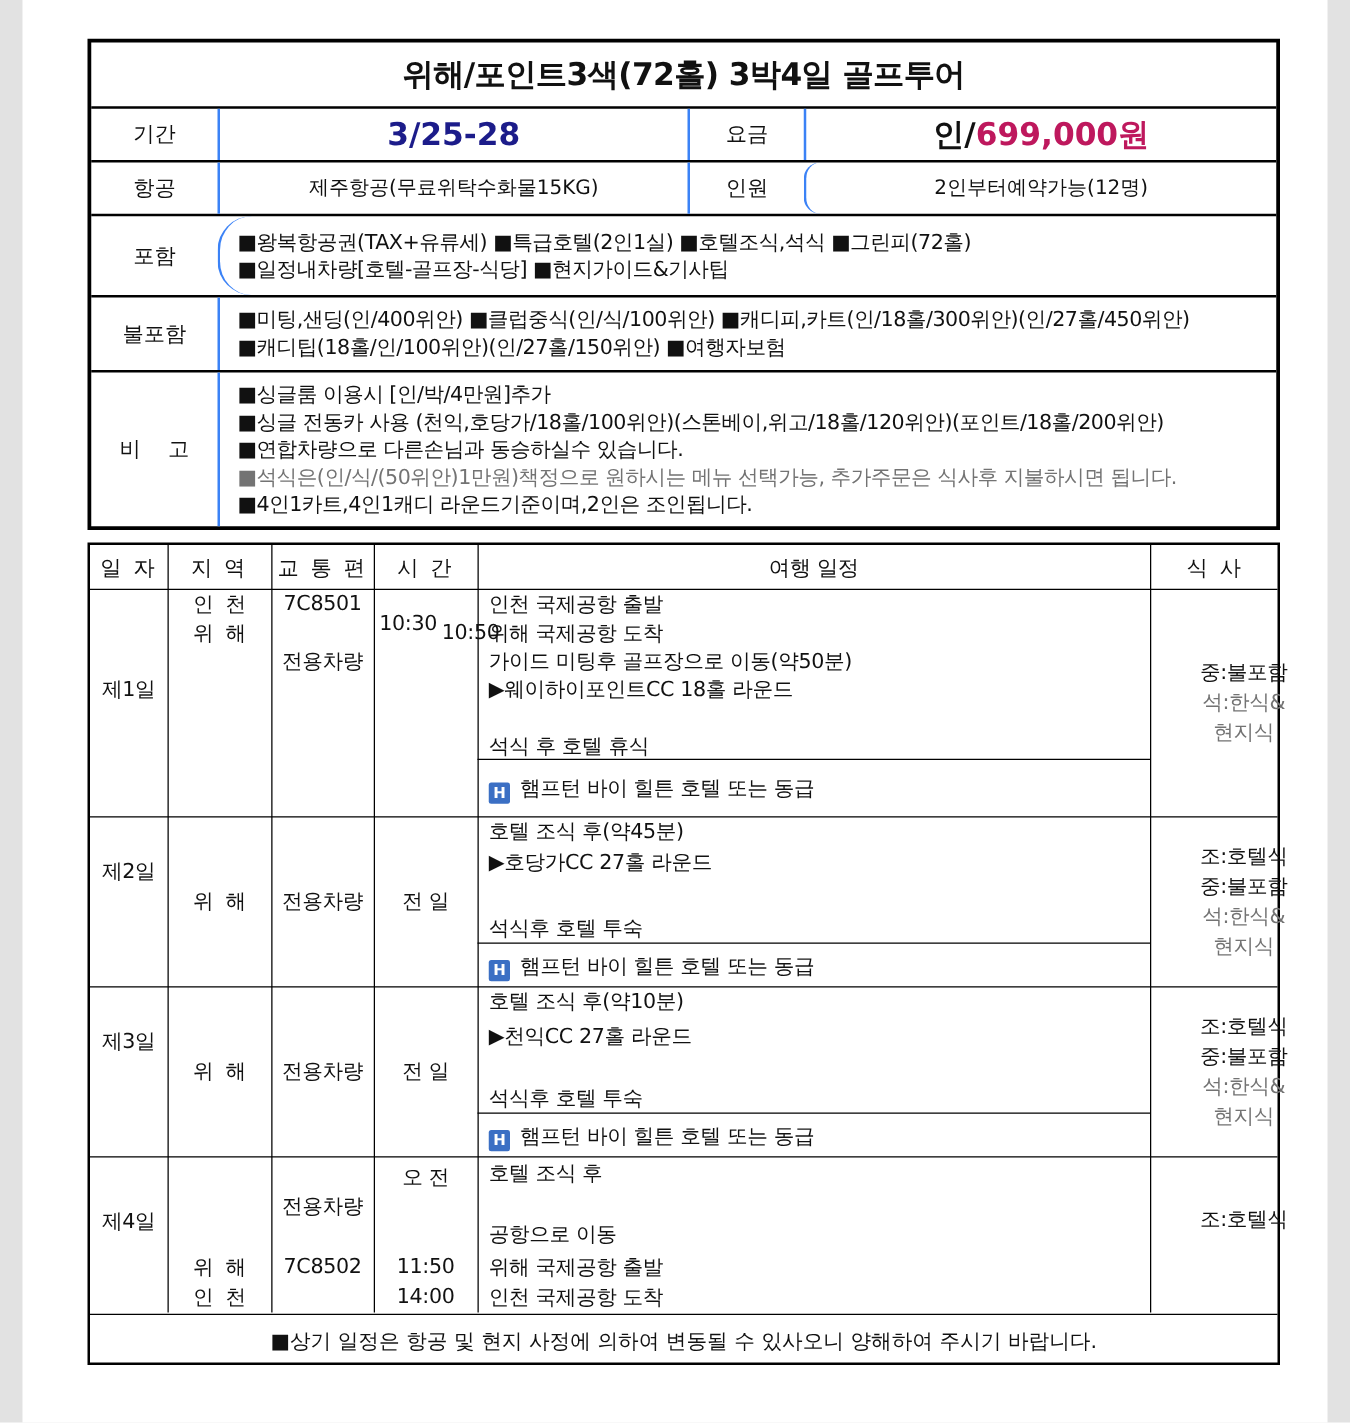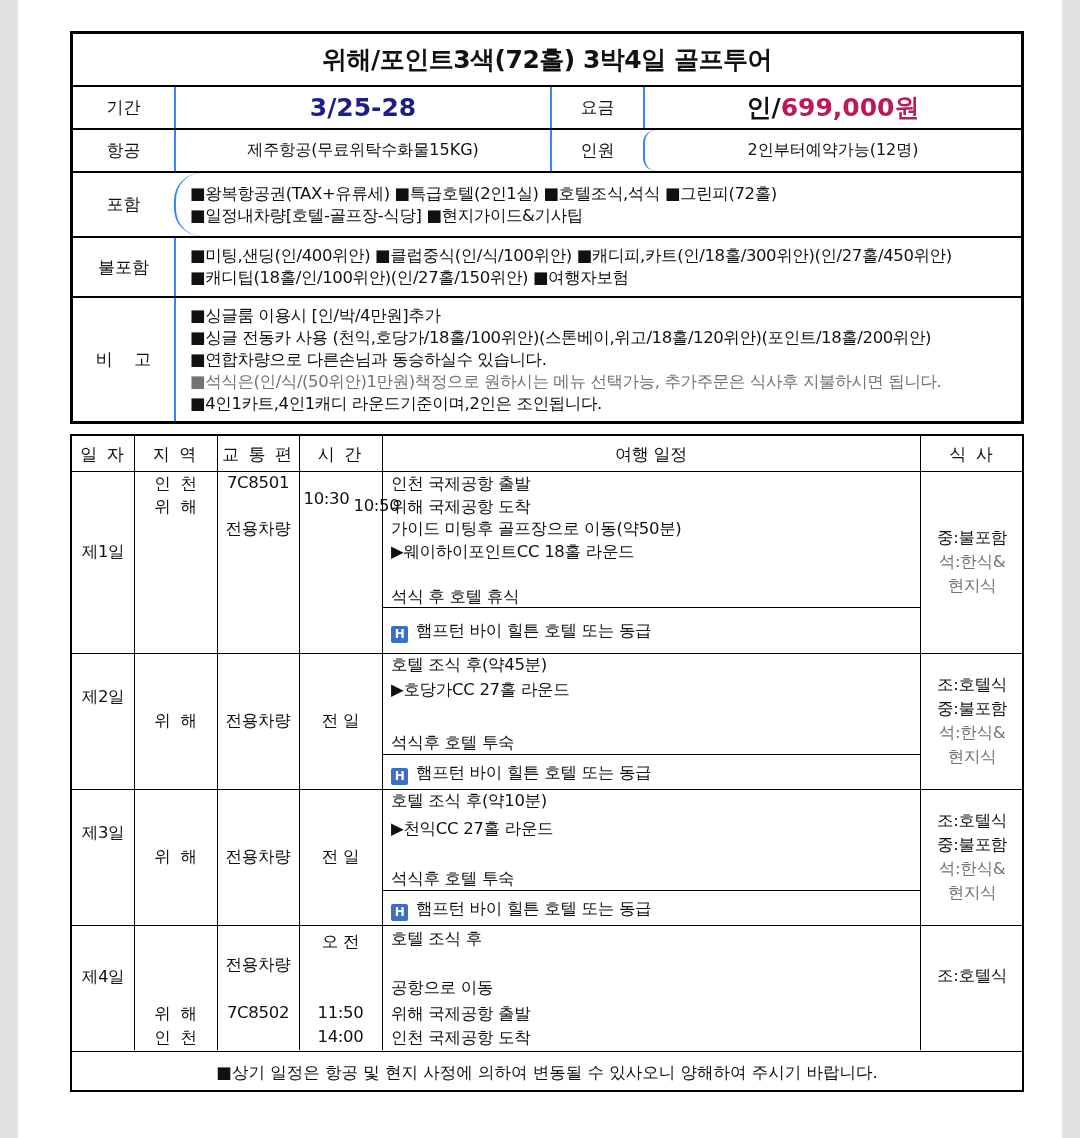--- a/index.html
+++ b/index.html
@@ -38,21 +38,21 @@
   .col { position:absolute; top:0; bottom:0; border-left:1.5px solid #000; }
   .hline { position:absolute; left:0; right:0; border-top:1.5px solid #000; }
   .sline { position:absolute; border-top:1.5px solid #000; }
   .t { position:absolute; font-size:16.5px; white-space:nowrap; letter-spacing:-0.3px; }
   .hdr { font-size:17px; letter-spacing:2px; }
   .hotel-icon {
     display:inline-block; width:17px; height:17px; background:#3b6fc4; color:#fff;
     font-size:12px; font-weight:bold; line-height:17px; text-align:center;
     border-radius:2px; margin-right:8px; vertical-align:-2px;
   }
-  .meal { text-align:center; width:104px; line-height:24px; font-size:16.5px; }
+  .meal { text-align:center; width:104px; line-height:24px; font-size:16.5px;margin-left:23px; }
   .footer-note { position:absolute; left:0; right:0; text-align:center; font-size:16.5px; }
 </style>
 </head>
 <body>
 
 <div class="page">
 
   <div class="info">
 
     <div class="row" style="top:0;height:53px;">

